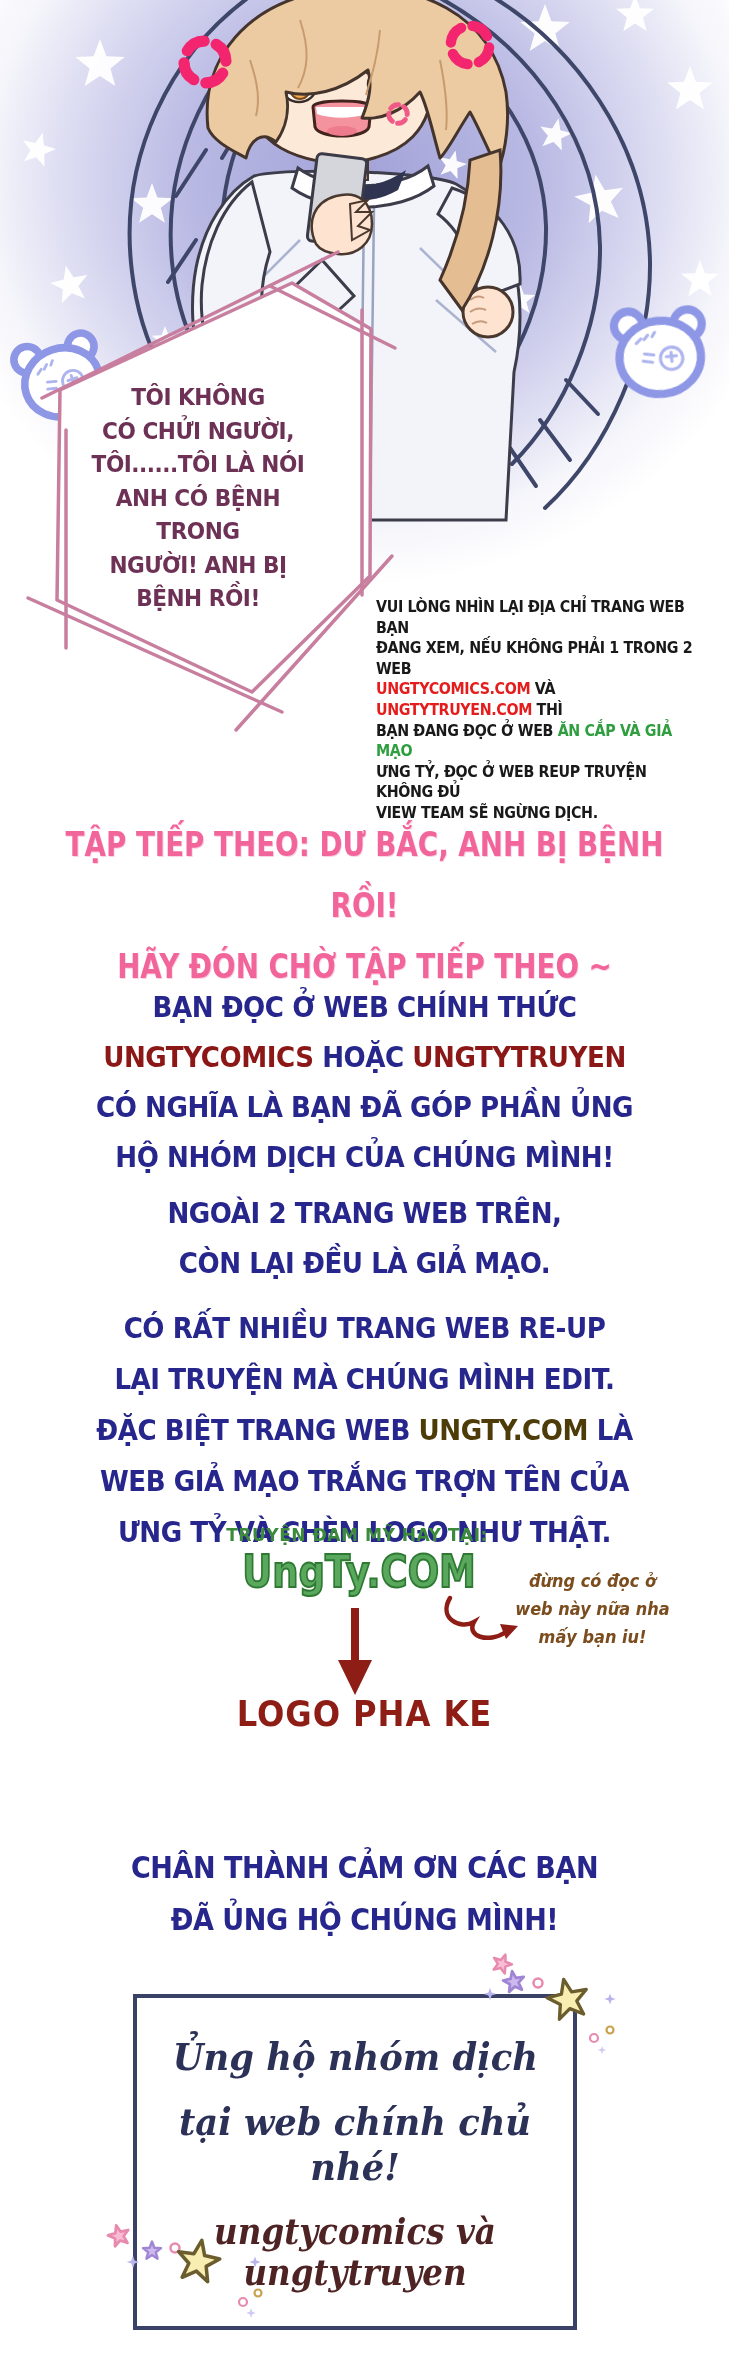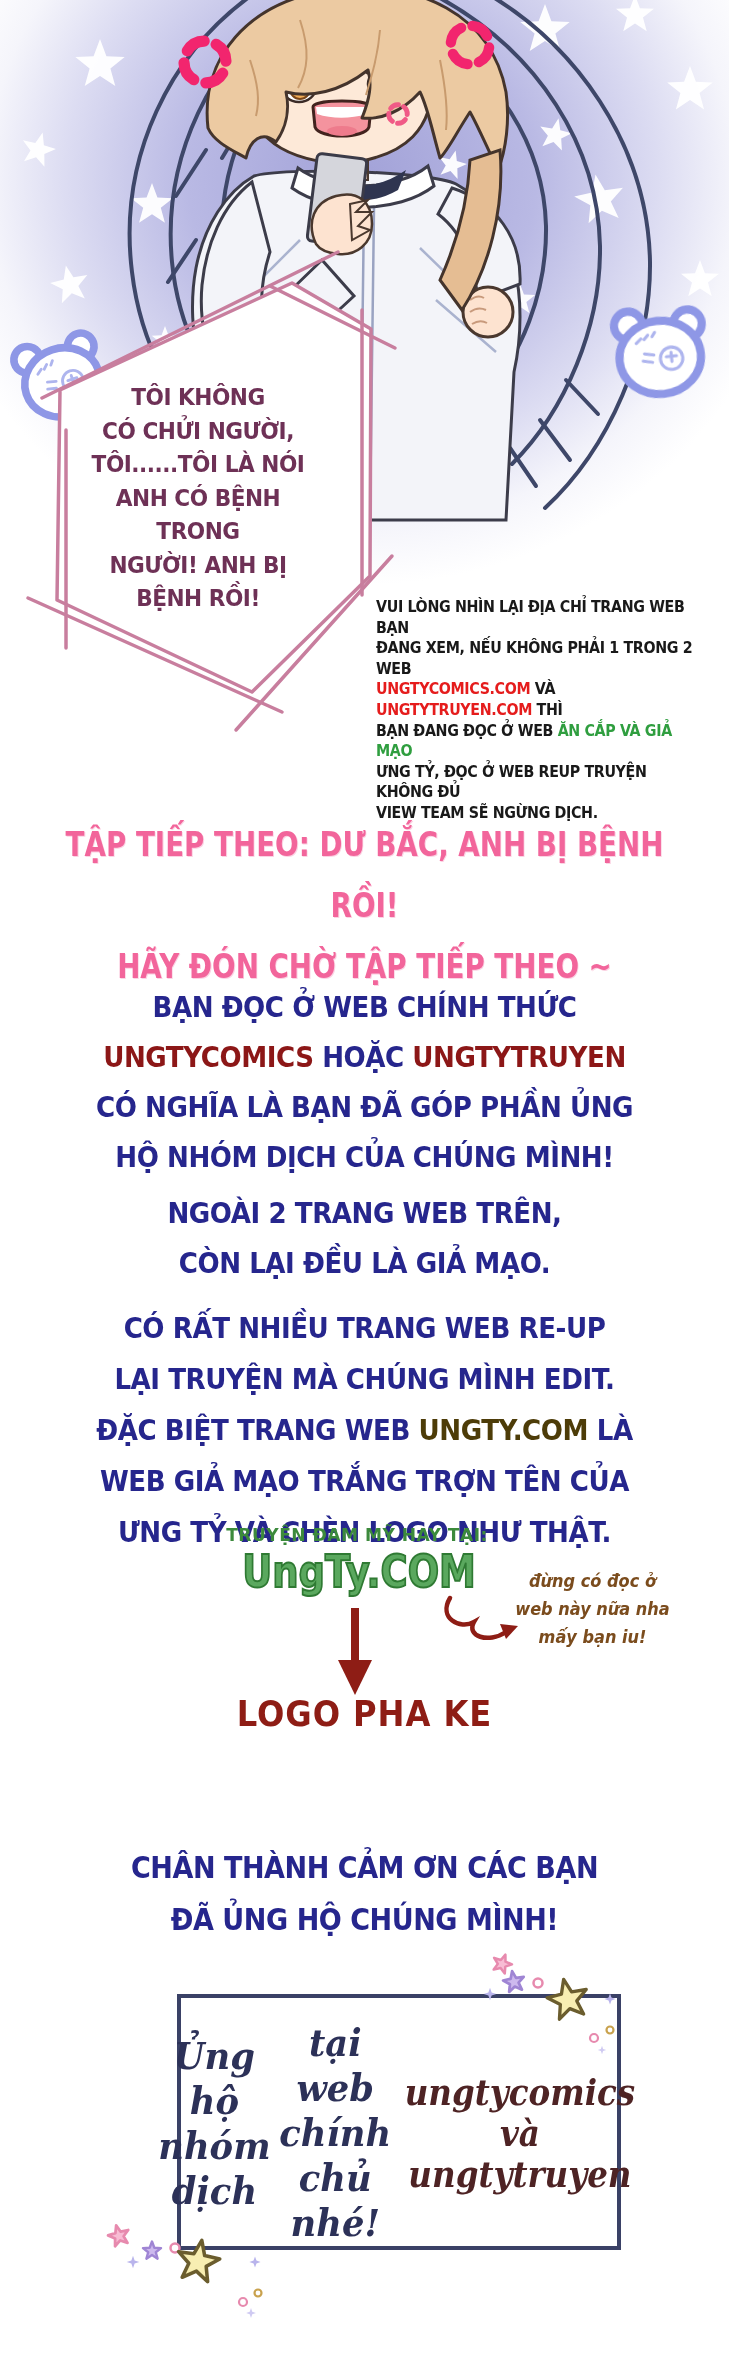--- a/index.html
+++ b/index.html
@@ -37,24 +37,24 @@
   .fake-logo-text{left:0;top:1546px;width:718px;text-align:center;font-size:44px;font-weight:bold;
     color:#5aa85e;-webkit-text-stroke:2px #2f7a33;transform:scaleX(.84);transform-origin:50% 0;}
   .note{left:505px;top:1567px;width:175px;text-align:center;font-size:17px;line-height:28px;
     font-weight:bold;font-style:italic;color:#7b4c1d;transform:scaleX(.95);transform-origin:50% 0;}
   .caption{left:0;top:1694px;width:729px;text-align:center;font-size:35px;font-weight:bold;
     color:#8e1d15;letter-spacing:1px;transform:scaleX(.92);transform-origin:50% 0;}
 
   .thanks{top:1842px;font-size:30px;line-height:52px;}
 
   
-  .support-box{left:133px;top:1994px;width:444px;height:256px;border:4px solid #3a4166;
-    box-sizing:border-box;display:flex;flex-direction:row;align-items:center;justify-content:center;
+  .support-box{left:133px;top:1994px;width:444px;height:336px;border:4px solid #3a4166;
+    box-sizing:border-box;display:flex;flex-direction:column;align-items:center;justify-content:center;
     font-family:"DejaVu Serif","Liberation Serif",serif;font-style:italic;font-weight:bold;
-    text-align:center;transform-origin:50% 0;margin-left:44px;}
+    text-align:center;transform-origin:50% 0;}
   .support-box .l{transform:scaleX(.93);}
   .box-l1{font-size:38px;color:#2c3158;margin-top:2px;}
   .box-l2{font-size:38px;color:#2c3158;margin-top:20px;}
   .box-l3{font-size:35px;color:#4e2324;margin-top:22px;}
 </style>
 </head>
 <body>
 
 <div class="page">
 

